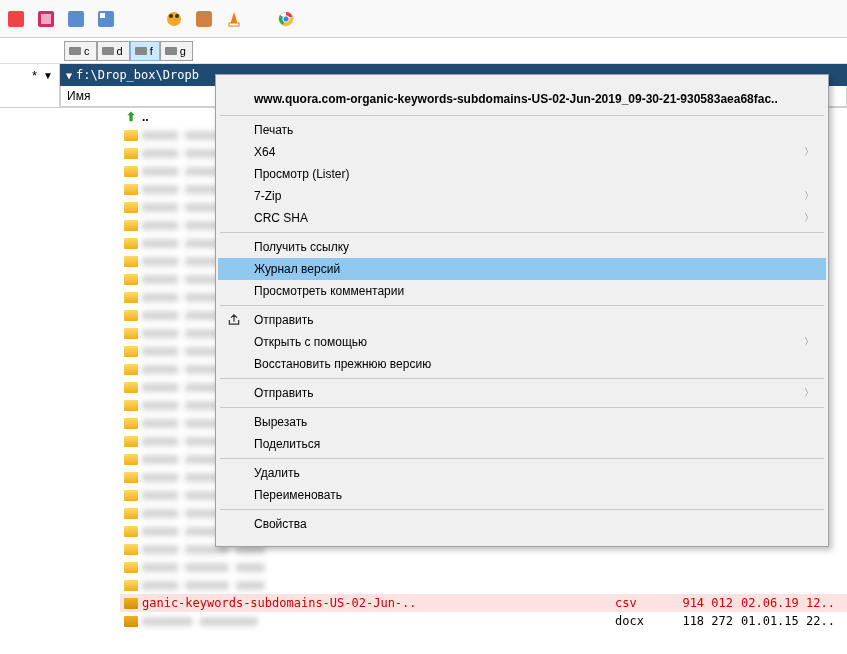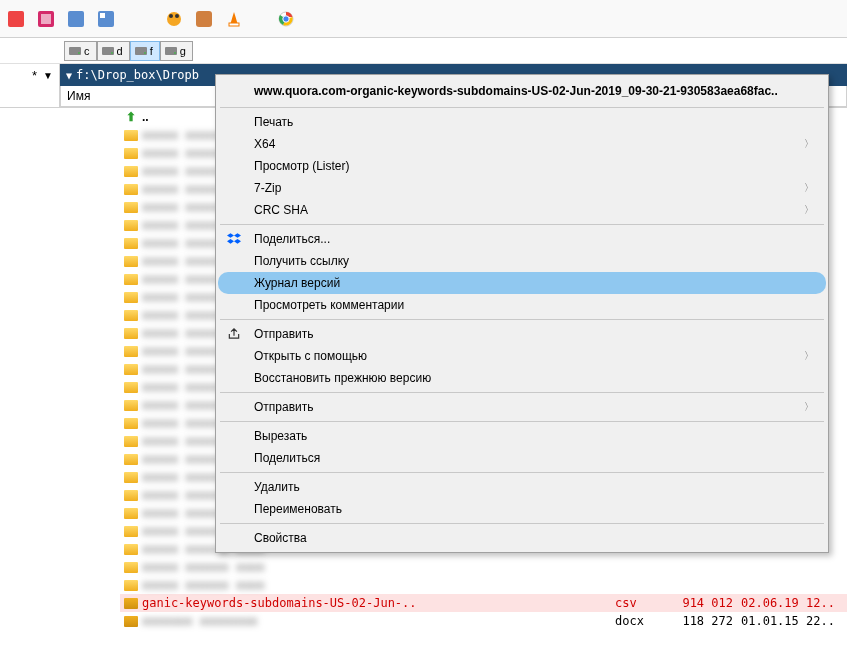--- a/index.html
+++ b/index.html
@@ -32,25 +32,25 @@
   .blur-name { filter: blur(3px); color: #555; font-family: Consolas, monospace; white-space: nowrap; overflow: hidden; }
   .sel-row { background: #fde2e2; color: #d00000; font-family: Consolas, monospace; font-size: 12px; }
   .sel-row .cols { display: flex; width: 100%; }
   .sel-name { flex: 1; white-space: nowrap; overflow: hidden; }
   .sel-ext { width: 48px; text-align: left; }
   .sel-size { width: 70px; text-align: right; }
   .sel-date { width: 110px; text-align: left; padding-left: 8px; }
   .docx-row { color: #000; font-family: Consolas, monospace; font-size: 12px; }
   .docx-row .cols { display: flex; width: 100%; }
   
-  .context-menu { position: absolute; left: 215px; top: 74px; width: 614px; background: #f0f0f0; border: 1px solid #a0a0a0; box-shadow: 3px 3px 6px rgba(0,0,0,0.25); z-index: 100; padding: 3px 2px; }
+  .context-menu { position: absolute; left: 215px; top: 74px; width: 614px; background: #f0f0f0; border: 1px solid #a0a0a0; box-shadow: 3px 3px 6px rgba(0,0,0,0.25); z-index: 100; padding: 11px 2px; }
   .ctx-title { font-weight: bold; padding: 6px 30px 6px 36px; font-size: 12px; white-space: nowrap; overflow: hidden; text-overflow: ellipsis; }
   .ctx-sep { height: 1px; background: #c8c8c8; margin: 3px 2px; }
   .ctx-item { height: 22px; display: flex; align-items: center; padding: 0 10px 0 36px; position: relative; cursor: default; font-size: 12px; text-align: right; }
-  .ctx-item.highlight { background: #90c8f0; border-radius: 10px; }
+  .ctx-item.highlight { background: #90c8f0; }
   .ctx-item .sub { position: absolute; right: 12px; color: #555; font-size: 10px; }
   .ctx-icon { position: absolute; left: 8px; width: 16px; height: 16px; display: inline-flex; align-items: center; justify-content: center; }
   .dropbox-icon svg { width: 14px; height: 14px; }
   .share-icon svg { width: 14px; height: 14px; }
 </style>
 </head>
 <body>
 
 <div class="toolbar">
   <span class="tb-icon">
@@ -293,28 +293,20 @@
       <div class="ctx-item">
         <span>7-Zip</span>
         <span class="sub">〉</span>
       </div>
       <div class="ctx-item">
         <span>CRC SHA</span>
         <span class="sub">〉</span>
       </div>
       <div class="ctx-sep"></div>
       <div class="ctx-item">
-        <span class="ctx-icon dropbox-icon">
-          <svg viewBox="0 0 24 24">
-            <path fill="#0061ff" d="M6 2l6 4-6 4-6-4 6-4zm12 0l6 4-6 4-6-4 6-4zM6 12l6 4-6 4-6-4 6-4zm12 0l6 4-6 4-6-4 6-4z"></path>
-          </svg>
-        </span>
-        <span>Поделиться...</span>
-      </div>
-      <div class="ctx-item">
         <span>Получить ссылку</span>
       </div>
       <div class="ctx-item highlight">
         <span>Журнал версий</span>
       </div>
       <div class="ctx-item">
         <span>Просмотреть комментарии</span>
       </div>
       <div class="ctx-sep"></div>
       <div class="ctx-item">

